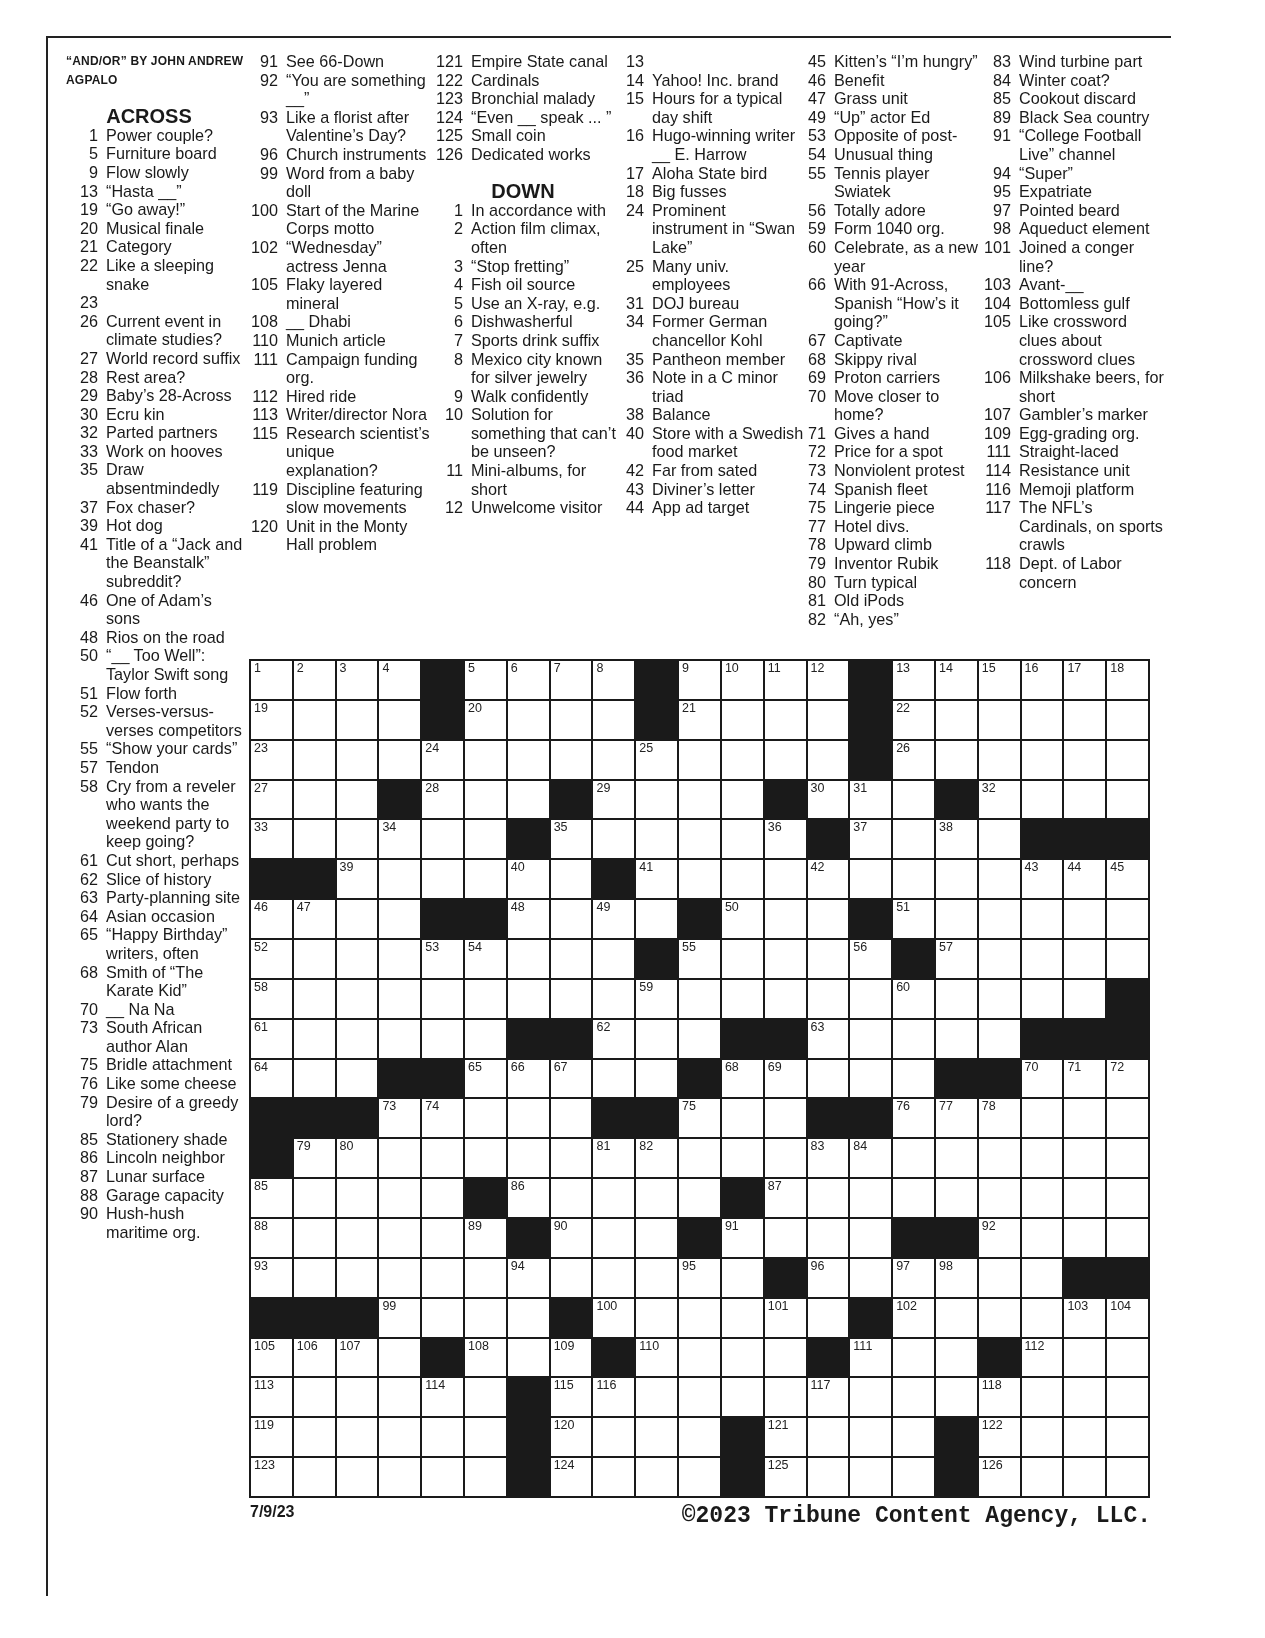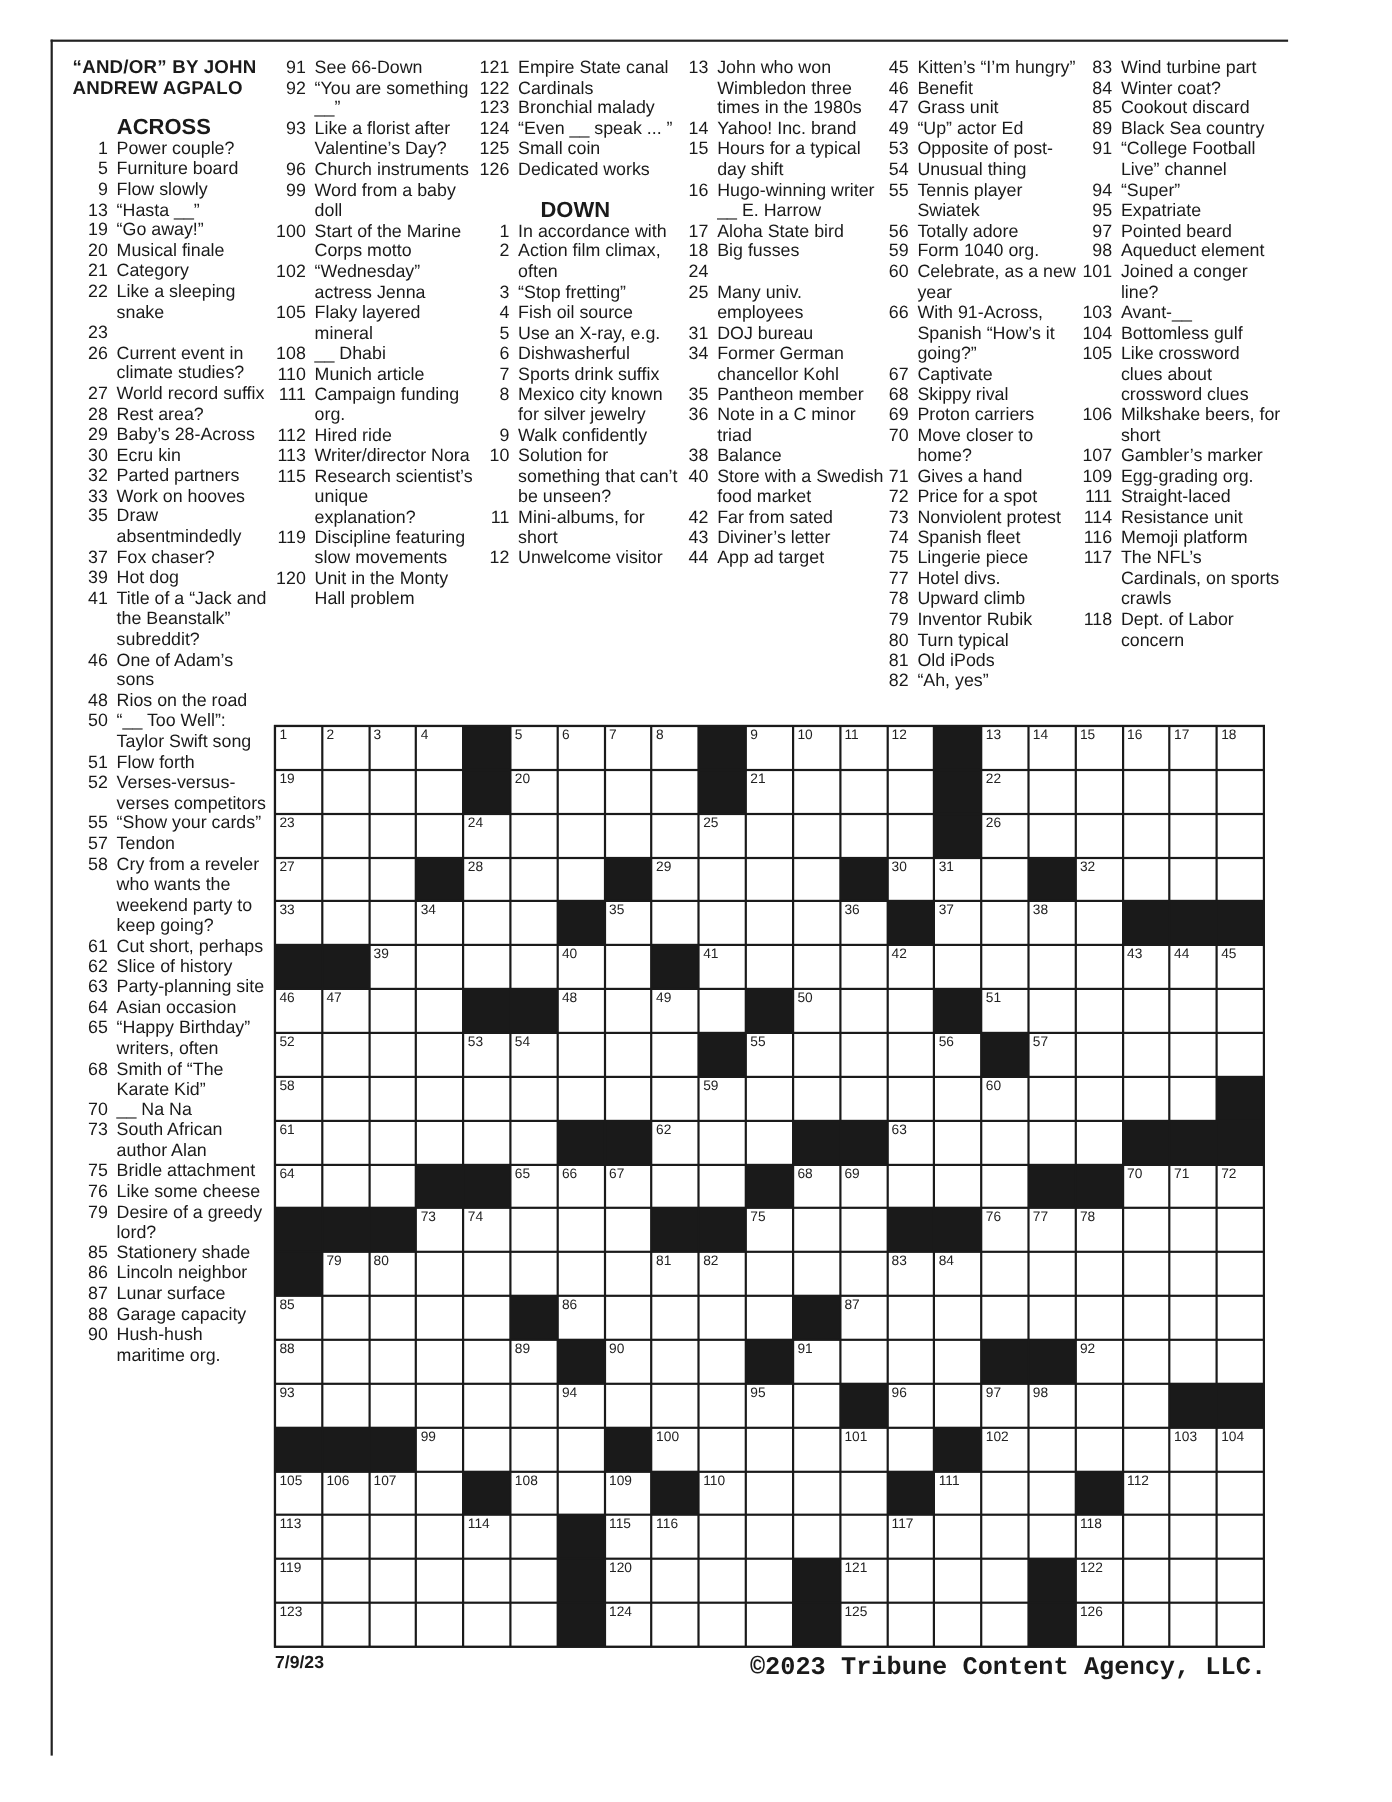--- a/index.html
+++ b/index.html
@@ -1,20 +1,20 @@
 <!DOCTYPE html>
 <html><head>
 <meta charset="utf-8">
 <style>
   html, body { margin:0; padding:0; background:#fff; }
   body { width:1265px; height:1638px; position:relative; font-family:"Liberation Sans", sans-serif; color:#1a1a1a; overflow:hidden; }
   .frame-top { position:absolute; left:46px; top:36px; width:1125px; height:2px; background:#222; }
   .frame-left { position:absolute; left:46px; top:36px; width:2px; height:1560px; background:#222; }
   .col { position:absolute; top:52px; font-size:16.2px; line-height:18.6px; }
-  .title { font-weight:bold; font-size:17px; line-height:18.6px; margin-left:16px; margin-bottom:18px; letter-spacing:0.2px; }
+  .title { font-weight:bold; font-size:12px; line-height:18.6px; margin-left:16px; margin-bottom:18px; letter-spacing:0.2px; }
   .heading { font-weight:bold; text-align:center; font-size:20px; margin:0 0 0 0; }
   .clue { display:flex; }
   .clue .num { flex:0 0 auto; text-align:right; padding-right:8px; }
   .clue .txt { flex:1 1 auto; }
   #c1 { left:50px; width:198px; } #c1 .num { width:48px; }
   #c2 { left:248px; width:182px; } #c2 .num { width:30px; }
   #c3 { left:428px; width:190px; } #c3 .num { width:35px; }
   #c4 { left:614px; width:190px; } #c4 .num { width:30px; }
   #c5 { left:796px; width:186px; } #c5 .num { width:30px; }
   #c6 { left:976px; width:190px; } #c6 .num { width:35px; }
@@ -356,21 +356,20 @@
       <div class="clue">
         <span class="num">12</span>
         <span class="txt">Unwelcome visitor</span>
       </div>
     </div>
   </div>
 <div class="col" id="c4">
     <div class="list">
       <div class="clue">
         <span class="num">13</span>
-        <span class="txt">John who won Wimbledon three times in the 1980s</span>
       </div>
       <div class="clue">
         <span class="num">14</span>
         <span class="txt">Yahoo! Inc. brand</span>
       </div>
       <div class="clue">
         <span class="num">15</span>
         <span class="txt">Hours for a typical day shift</span>
       </div>
       <div class="clue">
@@ -380,20 +379,21 @@
       <div class="clue">
         <span class="num">17</span>
         <span class="txt">Aloha State bird</span>
       </div>
       <div class="clue">
         <span class="num">18</span>
         <span class="txt">Big fusses</span>
       </div>
       <div class="clue">
         <span class="num">24</span>
+        <span class="txt">Prominent instrument in “Swan Lake”</span>
       </div>
       <div class="clue">
         <span class="num">25</span>
         <span class="txt">Many univ. employees</span>
       </div>
       <div class="clue">
         <span class="num">31</span>
         <span class="txt">DOJ bureau</span>
       </div>
       <div class="clue">

